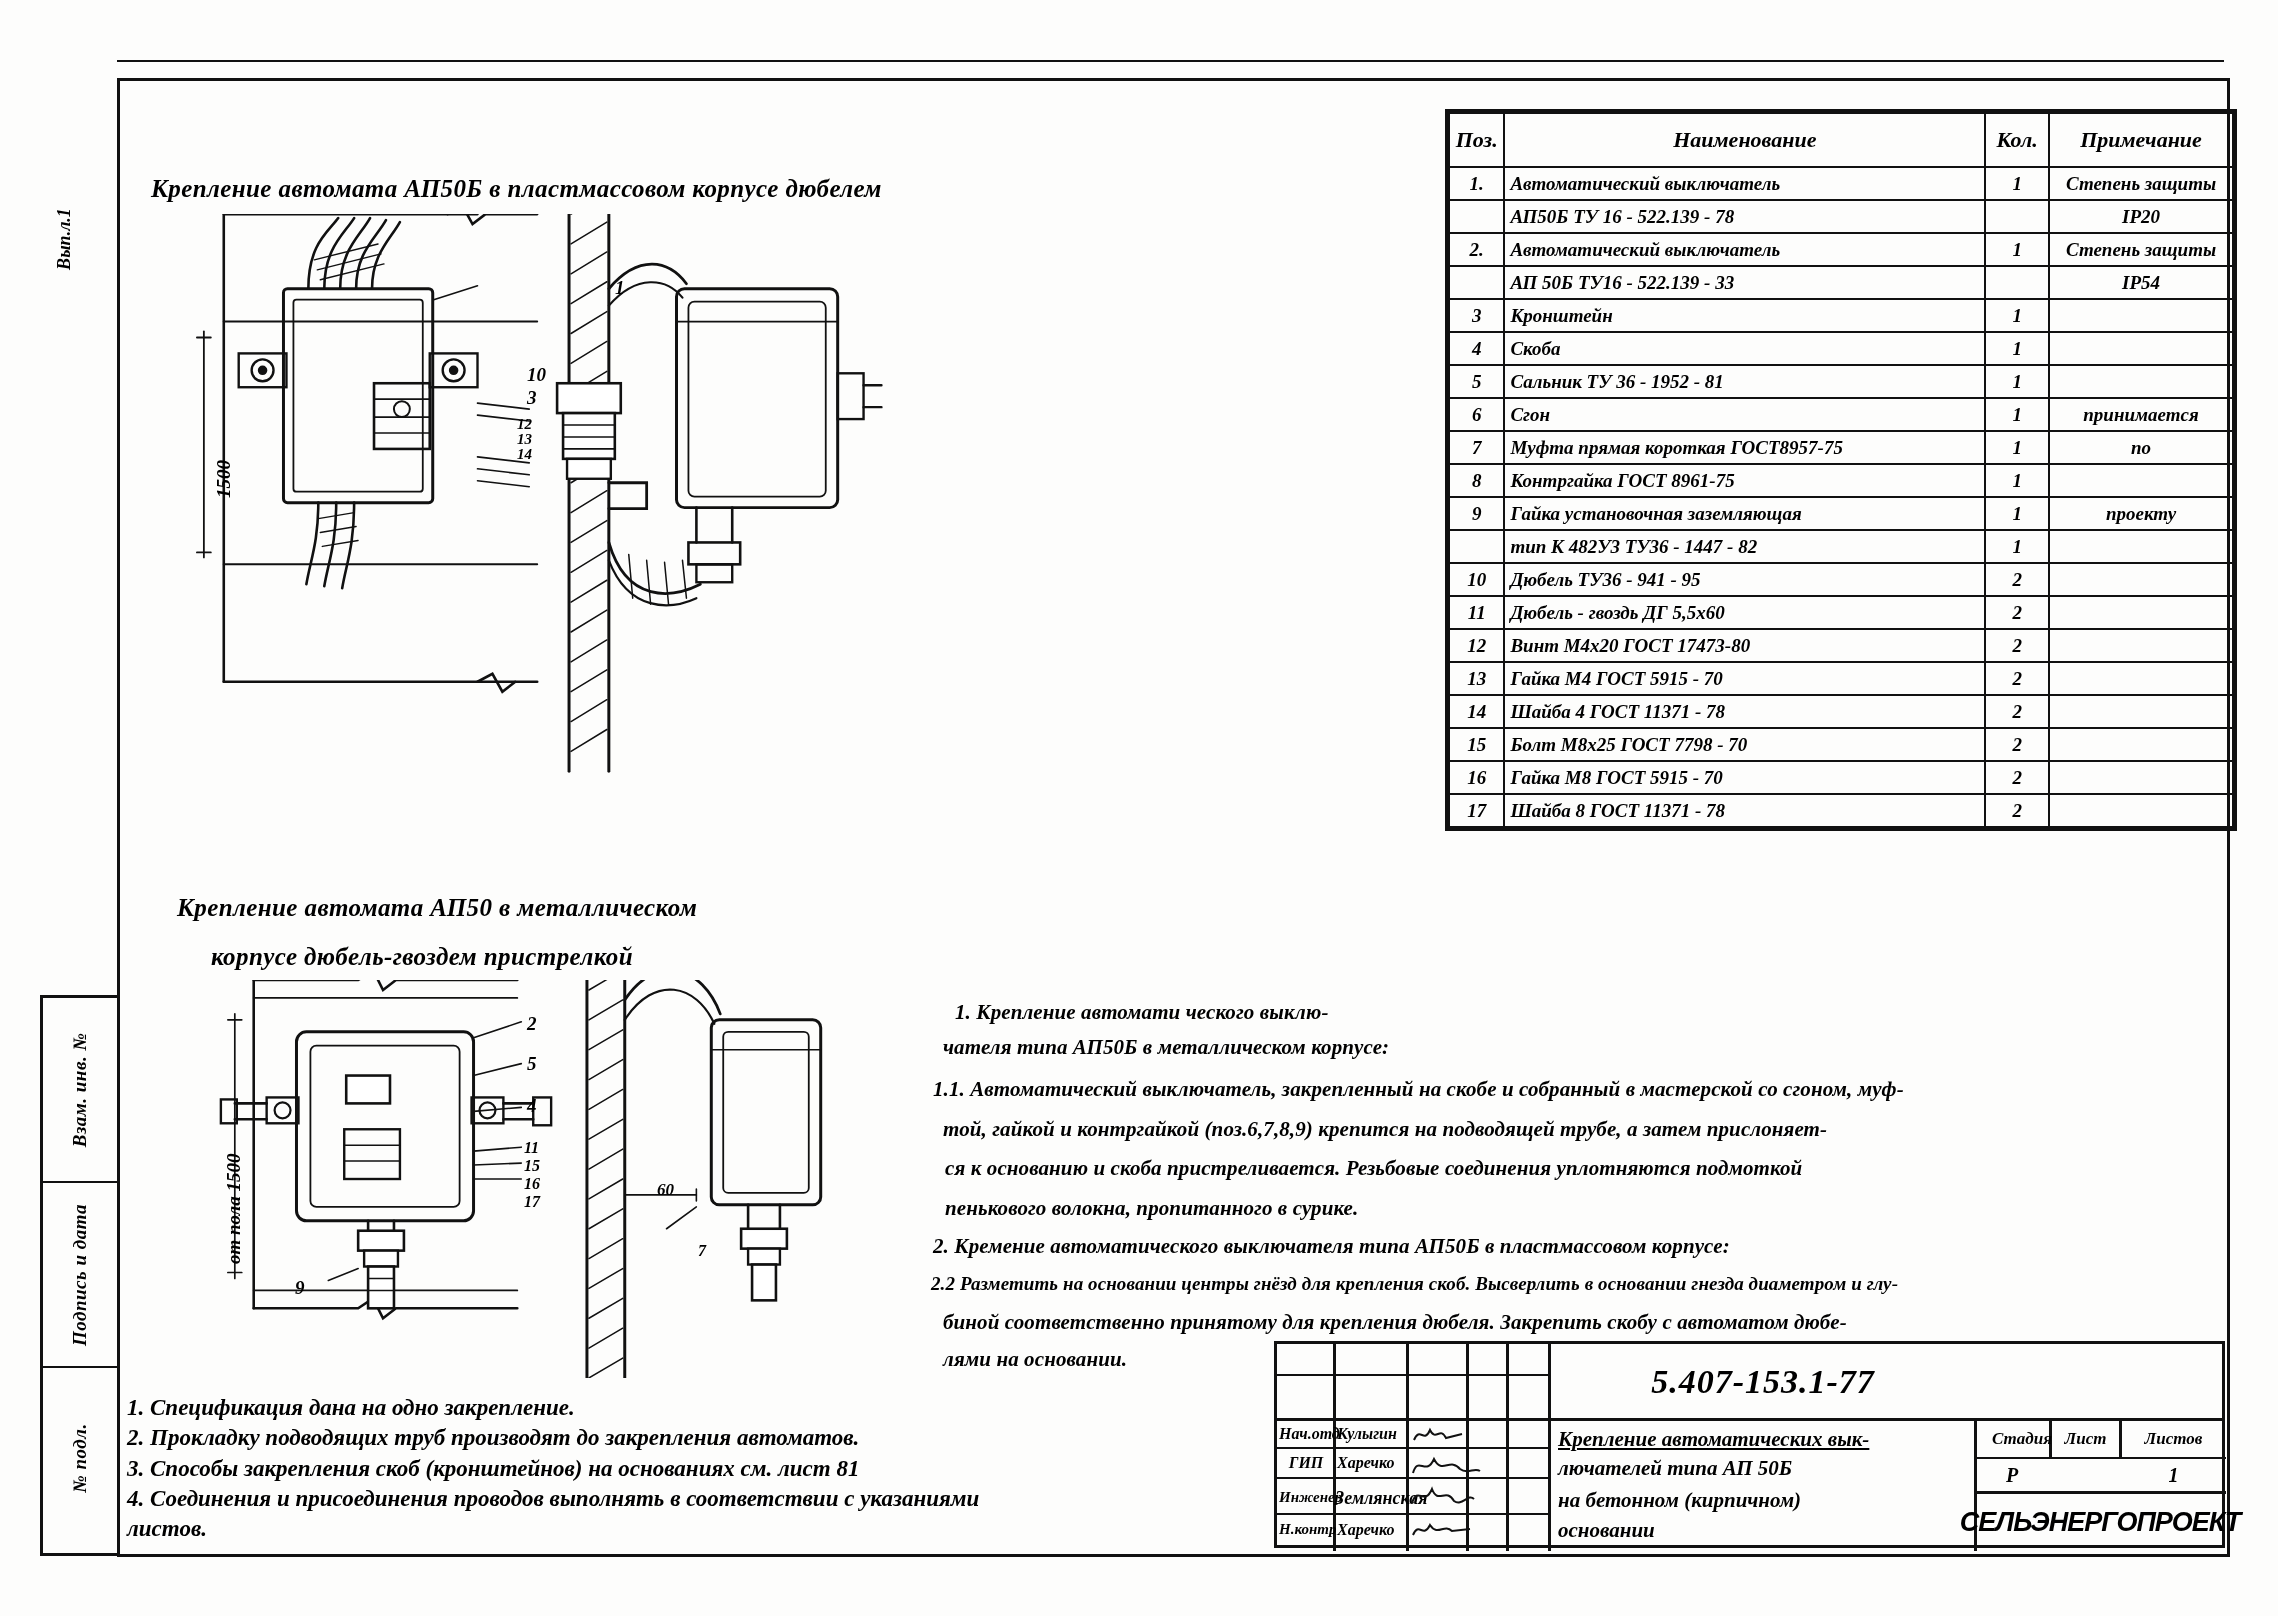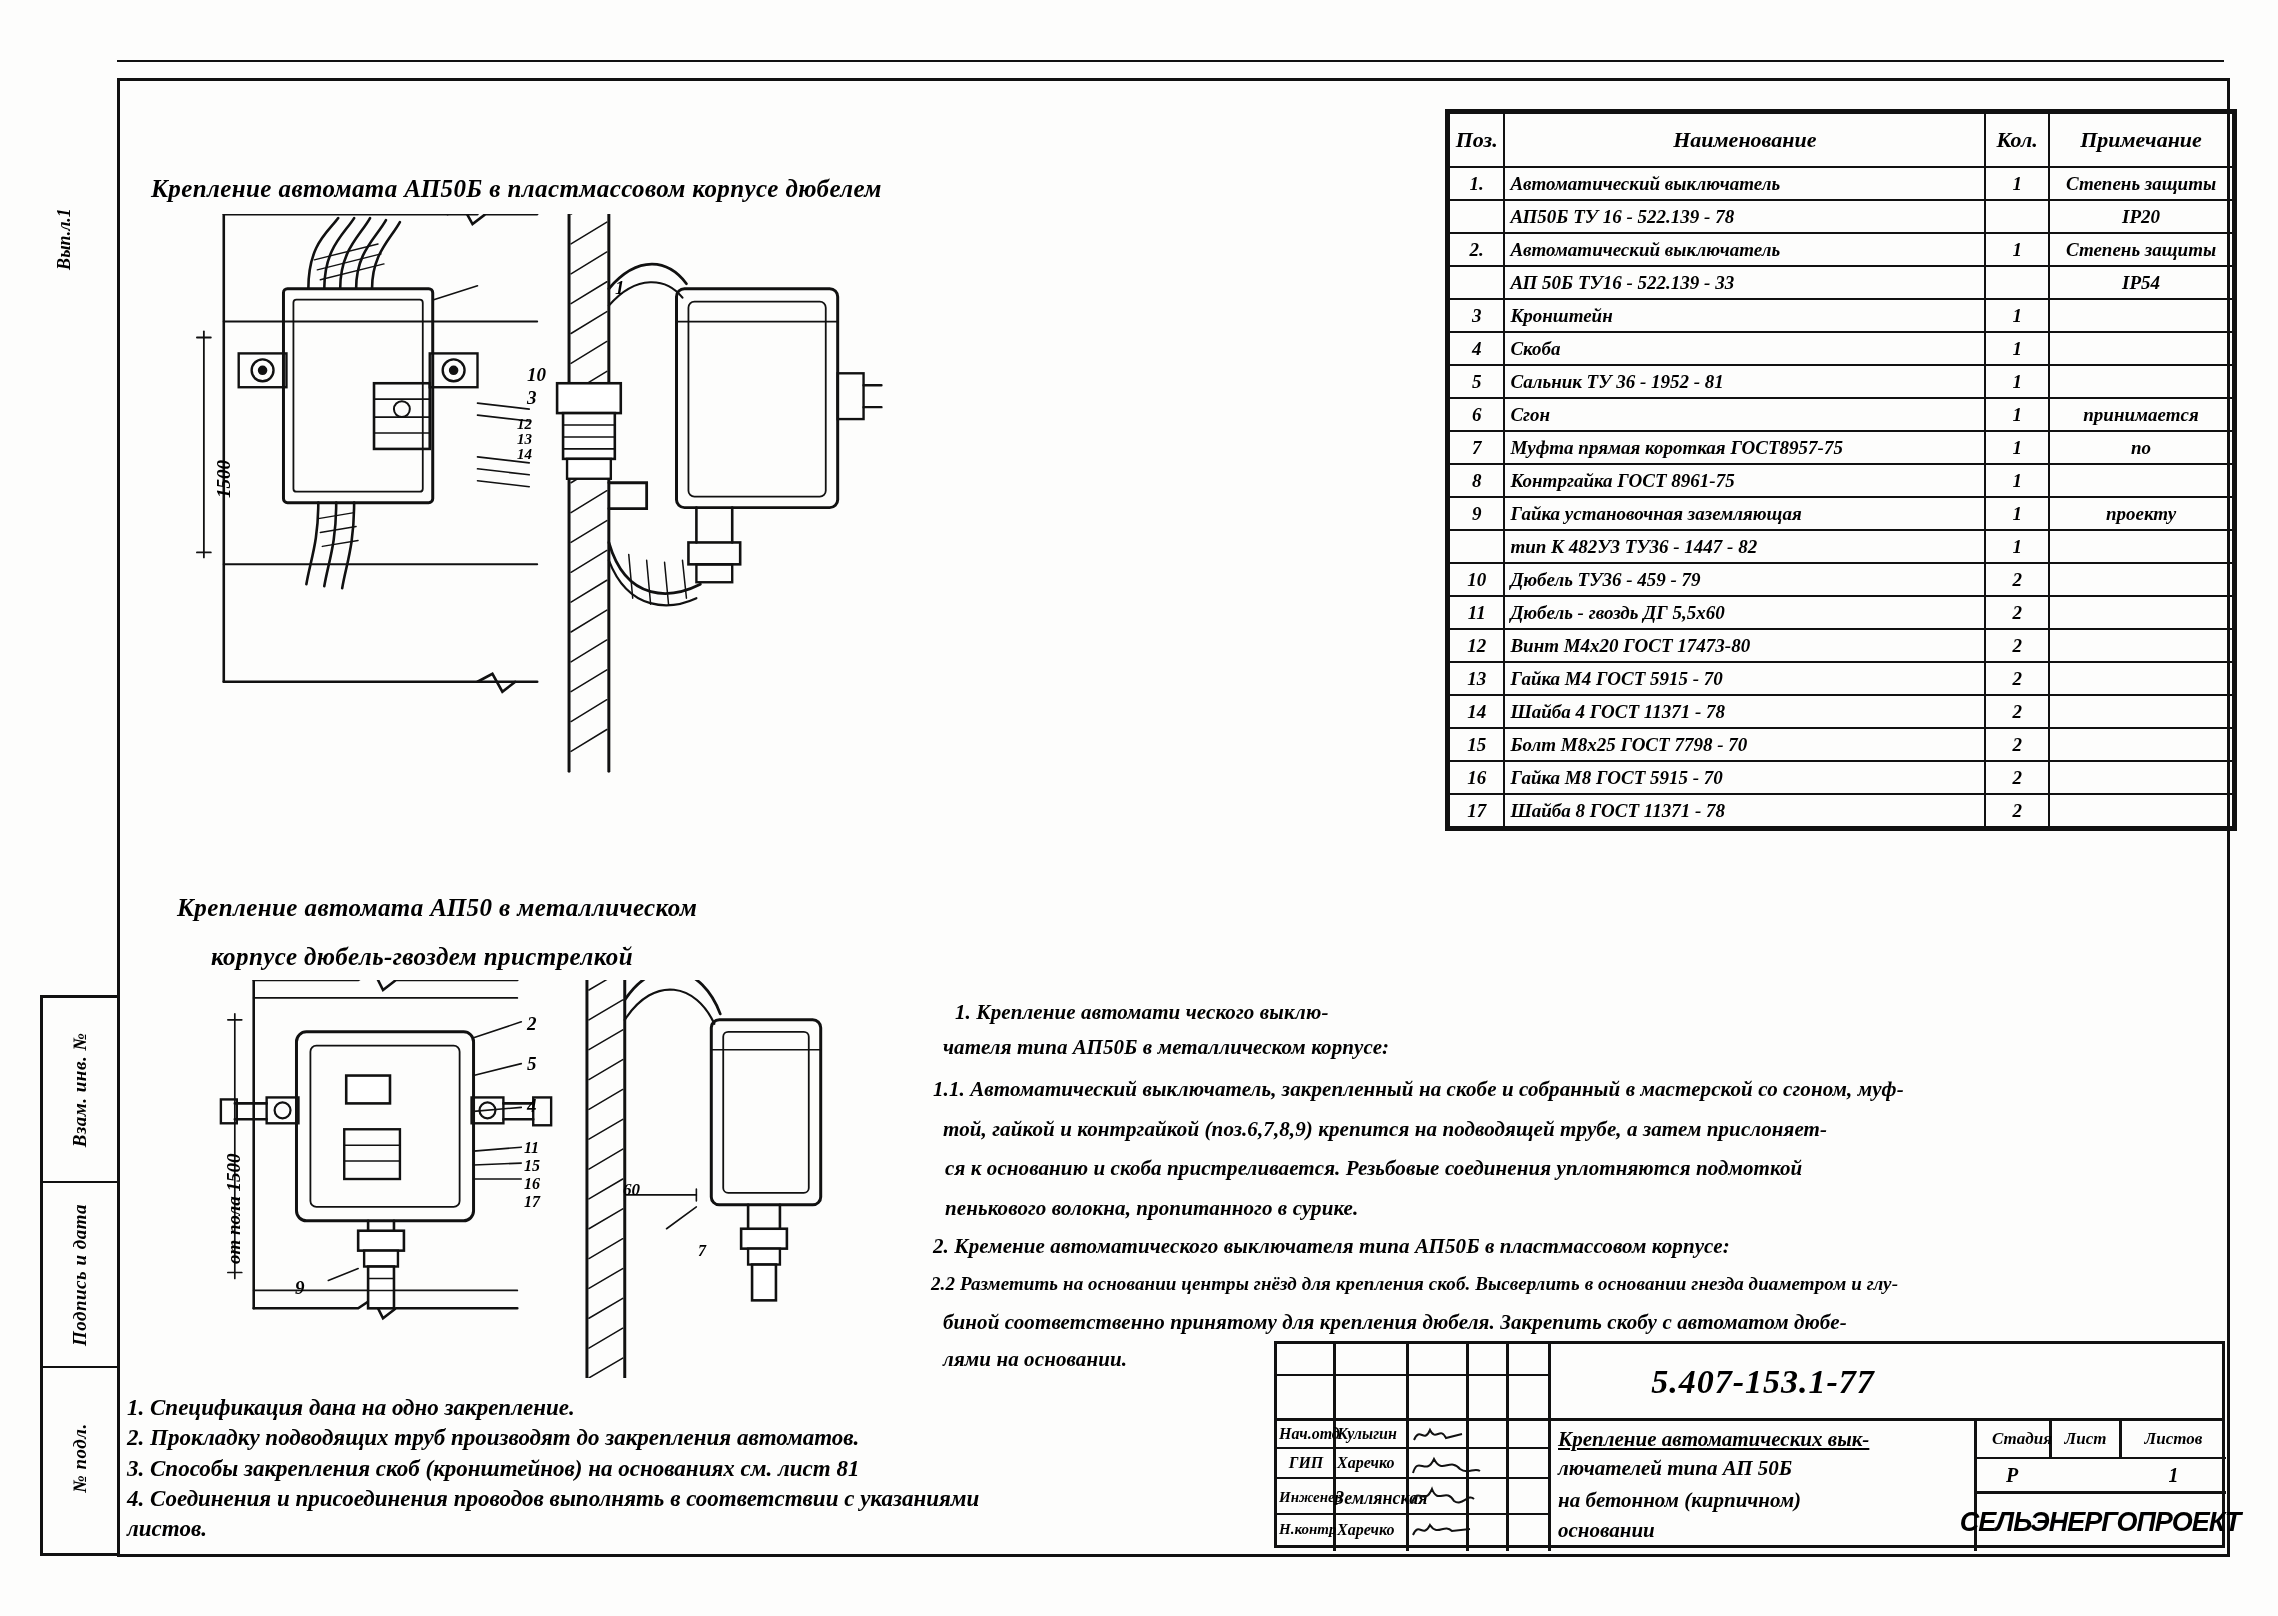--- a/index.html
+++ b/index.html
@@ -302,21 +302,21 @@
   <div class="lbl" style="left:527px;top:1013px;">2</div>
   <div class="lbl" style="left:527px;top:1053px;">5</div>
   <div class="lbl" style="left:527px;top:1095px;">4</div>
   <div class="lbl" style="left:524px;top:1139px;font-size:16px;">11</div>
   <div class="lbl" style="left:524px;top:1157px;font-size:16px;">15</div>
   <div class="lbl" style="left:524px;top:1175px;font-size:16px;">16</div>
   <div class="lbl" style="left:524px;top:1193px;font-size:16px;">17</div>
   <div class="lbl" style="left:295px;top:1277px;">9</div>
   <div class="lbl" style="left:698px;top:1242px;font-size:16px;">7</div>
   <div class="lbl-v" style="left:223px;top:1264px;">от пола 1500</div>
-  <div class="lbl" style="left:623px;top:1180px;font-size:17px;">60</div>
+  <div class="lbl" style="left:657px;top:1180px;font-size:17px;">60</div>
 
   <div class="spec">
     <table>
       <thead>
         <tr>
           <th class="col-pos">Поз.</th>
           <th class="col-name">Наименование</th>
           <th class="col-qty">Кол.</th>
           <th class="col-note">Примечание</th>
         </tr>
@@ -389,21 +389,21 @@
             <td class="col-note">проекту</td>
           </tr>
           <tr>
             <td class="col-pos"></td>
             <td class="col-name">тип К 482У3   ТУ36 - 1447 - 82</td>
             <td class="col-qty">1</td>
             <td class="col-note"></td>
           </tr>
           <tr>
             <td class="col-pos">10</td>
-            <td class="col-name">Дюбель    ТУ36 - 459 - 79</td>
+            <td class="col-name">Дюбель    ТУ36 - 941 - 95</td>
             <td class="col-qty">2</td>
             <td class="col-note"></td>
           </tr>
           <tr>
             <td class="col-pos">11</td>
             <td class="col-name">Дюбель - гвоздь ДГ 5,5х60</td>
             <td class="col-qty">2</td>
             <td class="col-note"></td>
           </tr>
           <tr>

